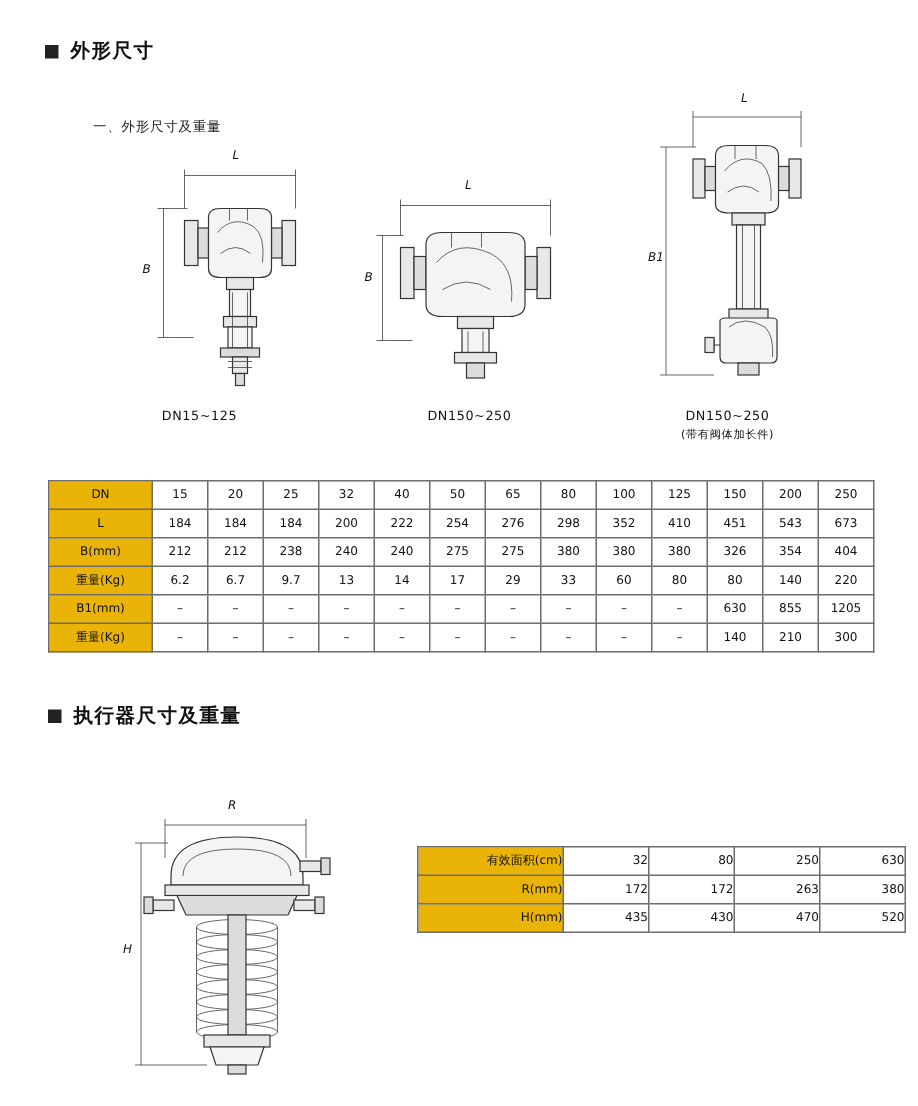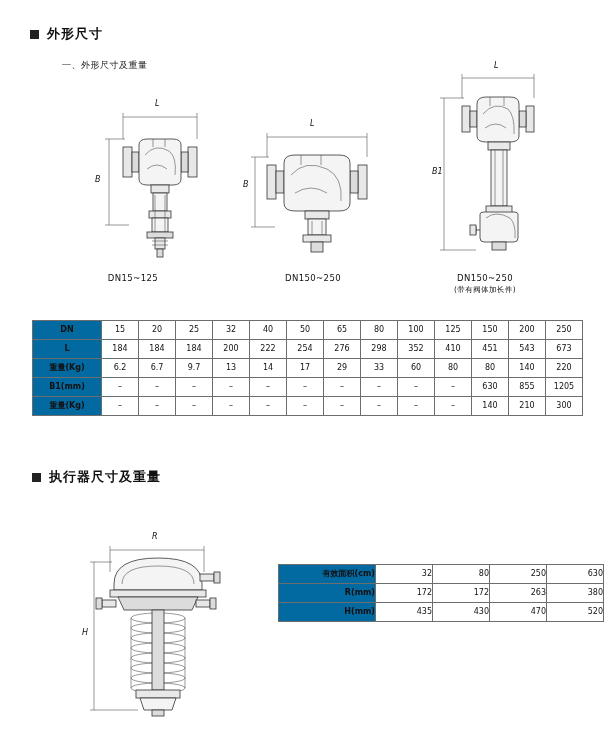--- a/index.html
+++ b/index.html
@@ -39,21 +39,21 @@
     font-weight: bold;
     letter-spacing: 1px;
     color: #111;
   }
   #sec1 { left: 30px; top: 25px; }
   #sec2 { left: 32px; top: 468px; }
 
   .subhead {
     position: absolute;
     left: 62px;
-    top: 59px;
+    top: 78px;
     font-size: 9px;
     color: #222;
     letter-spacing: .5px;
   }
 
   
   .caption {
     position: absolute;
     font-size: 8.5px;
     color: #111;
@@ -75,22 +75,22 @@
   table.data td {
     border: 1px solid #6d6d6d;
     text-align: center;
     vertical-align: middle;
     padding: 0;
     height: 18px;
     line-height: 18px;
     white-space: nowrap;
   }
   table.data td.rowhead {
-    background: #0369a1;
-    font-weight: bold;
+    background: #eab308;
+    font-weight: normal;
   }
 
   #table-main { left: 32px; top: 320px; }
   #table-main td { width: 36px; }
   #table-main td.rowhead { width: 68px; }
 
   #table-act { left: 278px; top: 564px; }
   #table-act td { width: 56px; text-align: right; }
   #table-act td.rowhead { width: 96px; }
 
@@ -263,20 +263,36 @@
           <td>254</td>
           <td>276</td>
           <td>298</td>
           <td>352</td>
           <td>410</td>
           <td>451</td>
           <td>543</td>
           <td>673</td>
         </tr>
         <tr>
+          <td class="rowhead">B(mm)</td>
+          <td>212</td>
+          <td>212</td>
+          <td>238</td>
+          <td>240</td>
+          <td>240</td>
+          <td>275</td>
+          <td>275</td>
+          <td>380</td>
+          <td>380</td>
+          <td>380</td>
+          <td>326</td>
+          <td>354</td>
+          <td>404</td>
+        </tr>
+        <tr>
           <td class="rowhead">重量(Kg)</td>
           <td>6.2</td>
           <td>6.7</td>
           <td>9.7</td>
           <td>13</td>
           <td>14</td>
           <td>17</td>
           <td>29</td>
           <td>33</td>
           <td>60</td>

